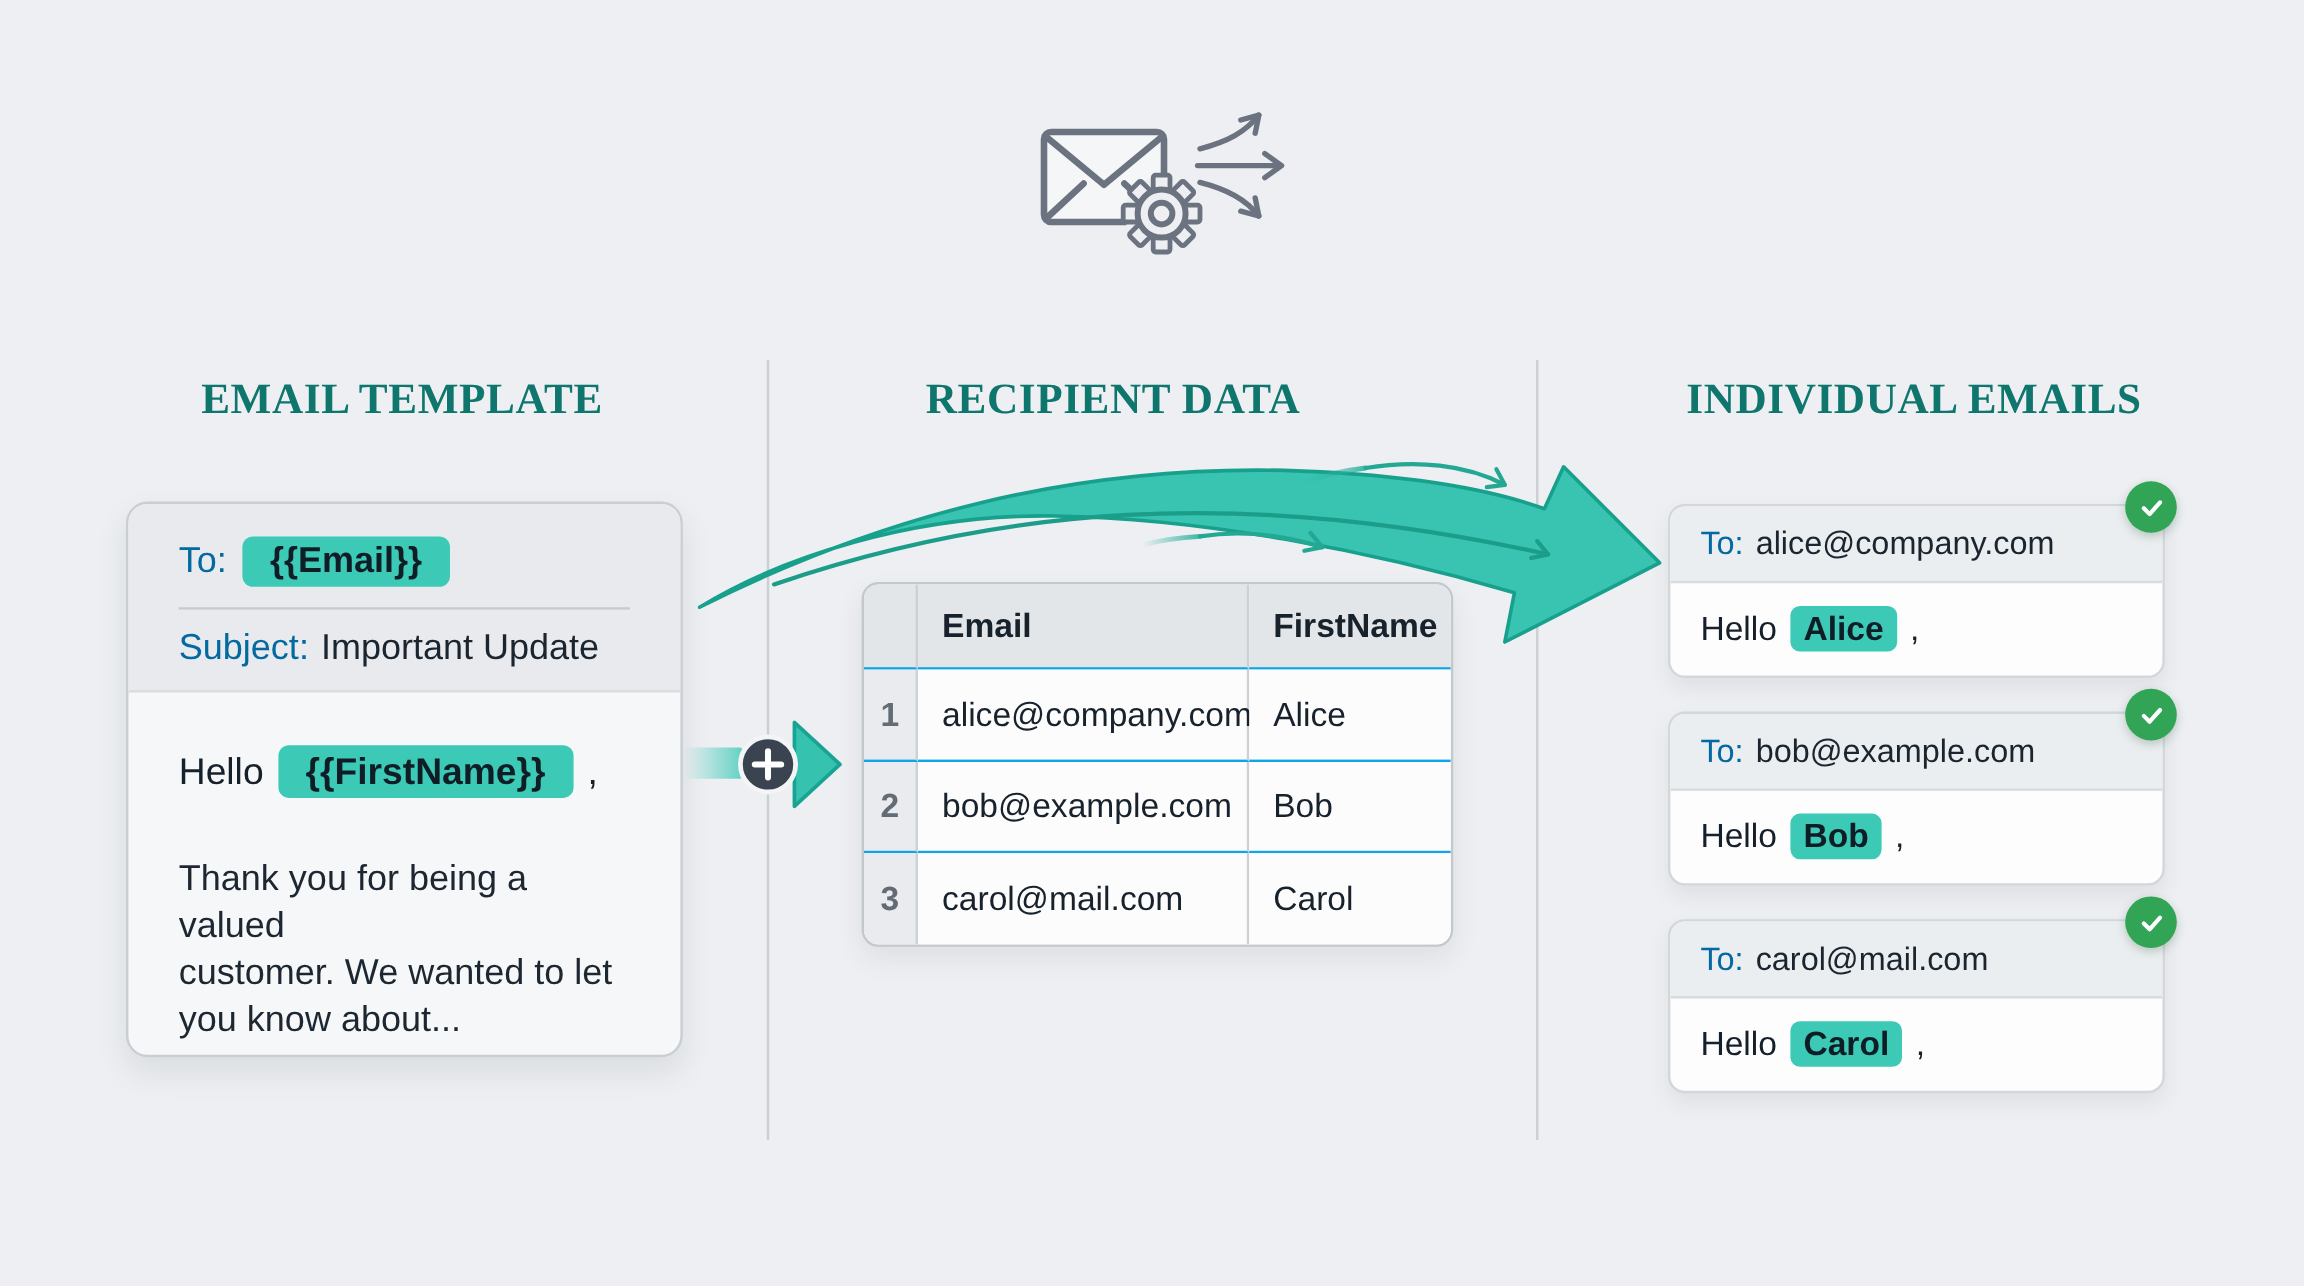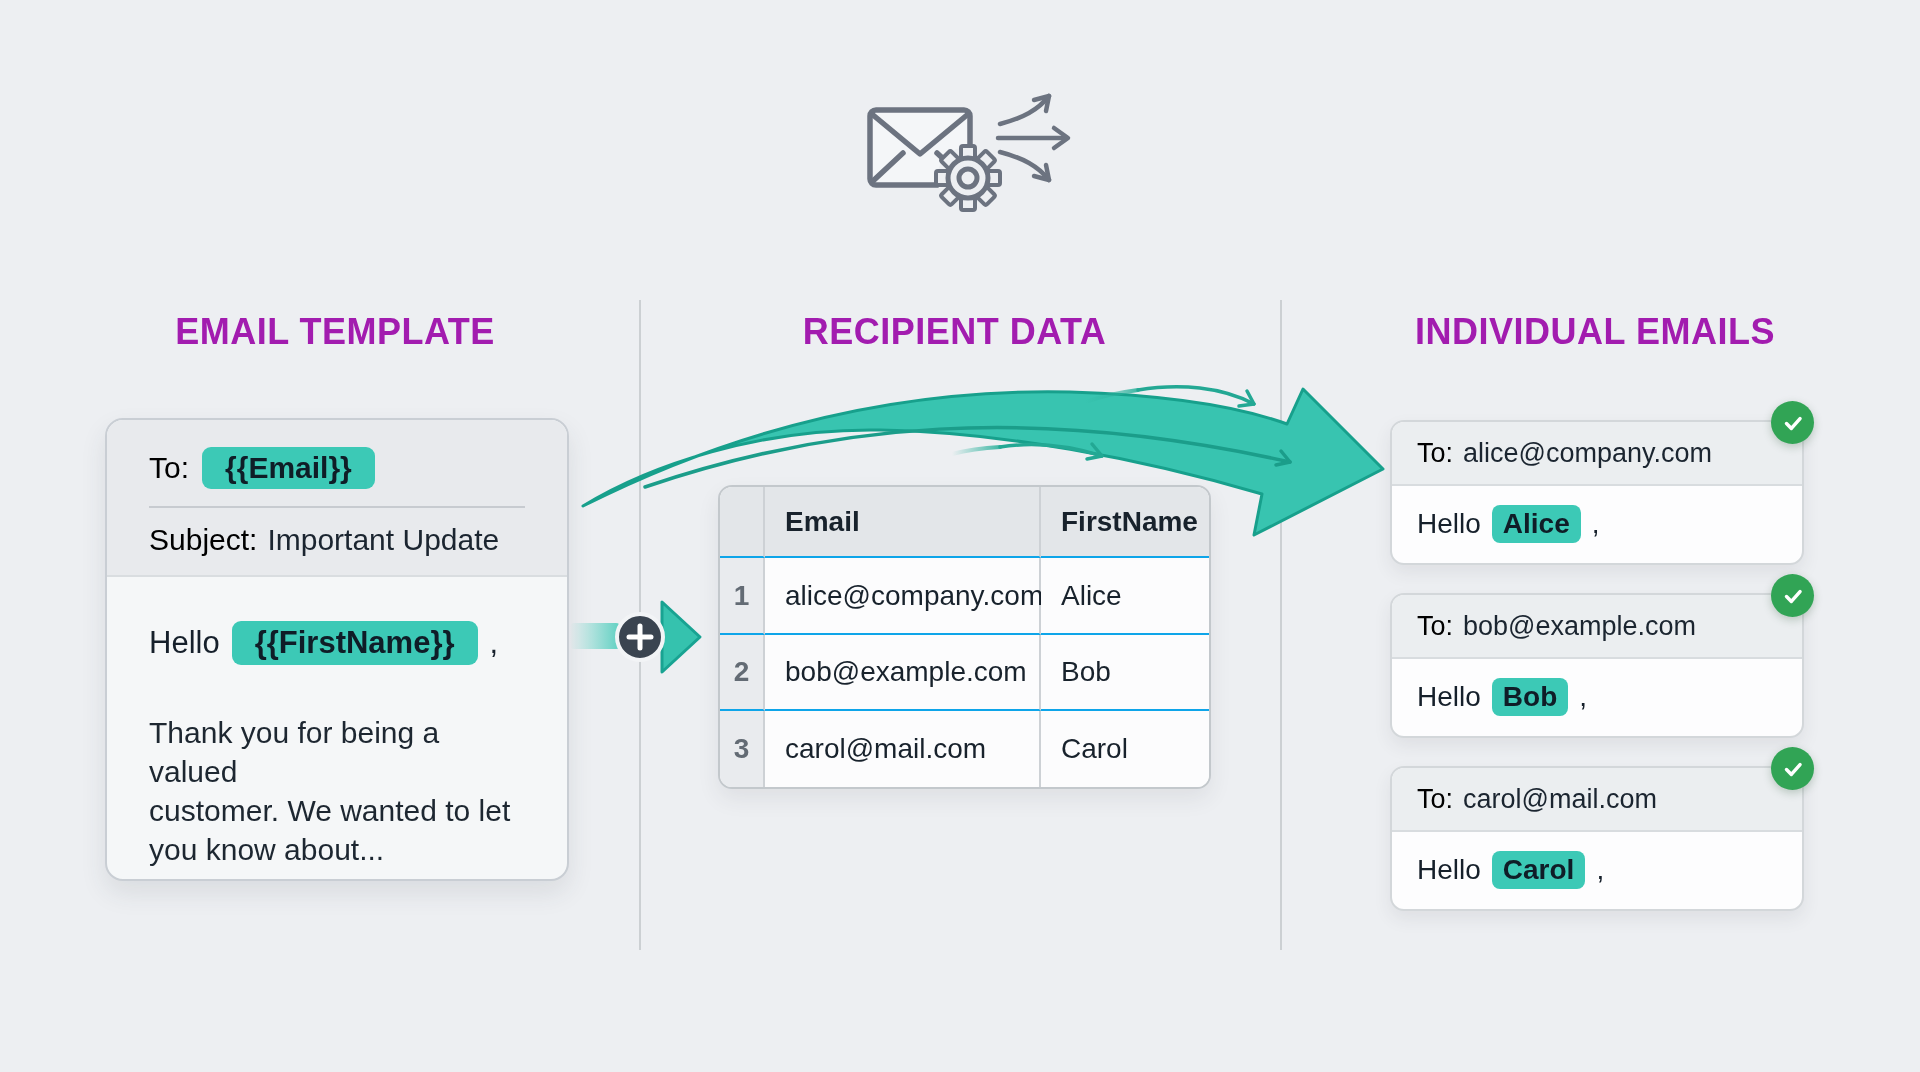--- a/index.html
+++ b/index.html
@@ -7,41 +7,41 @@
     width:1920px;height:1072px;position:relative;overflow:hidden;
     background:#edeff2;
     font-family:"Liberation Sans", sans-serif;
     color:#16202b;
   }
 
   
   .heading{
     position:absolute;top:312px;height:40px;
     font-size:36px;font-weight:700;letter-spacing:.5px;
-    color:#a21caf;text-align:center;line-height:40px;
+    color:#0f766e;text-align:center;line-height:40px;font-family:Liberation Serif, serif;
   }
   .heading.tpl{left:105px;width:460px;}
-  .heading.rec{left:710px;width:489px;}
+  .heading.rec{left:683px;width:489px;}
   .heading.ind{left:1390px;width:410px;}
 
   
   .vdiv{position:absolute;top:300px;width:2px;height:650px;background:#c5cace;opacity:.85;}
   .vdiv.d1{left:639px;}
   .vdiv.d2{left:1280px;}
 
   
   .tpl-card{
     position:absolute;left:105px;top:418px;width:460px;height:459px;
     border:2px solid #c9ced4;border-radius:18px;background:#f5f7f8;
     box-shadow:0 12px 26px rgba(45,55,65,.10);overflow:hidden;
   }
   .tpl-header{height:157px;background:#e8eaed;border-bottom:2px solid #d9dde0;
     padding:0 42px;box-sizing:border-box;}
   .tpl-to-row{display:flex;align-items:center;gap:13px;padding-top:27px;font-size:30px;}
-  .lbl-muted{color:#000000;}
+  .lbl-muted{color:#0369a1;}
   .token-badge{
     background:#3cc9b6;color:#0f1d27;font-weight:700;
     padding:4px 23px;border-radius:9px;display:inline-block;
   }
   .tpl-divider{border:none;border-top:2px solid #c7cbd0;margin:17px 0 0 0;}
   .tpl-subject-row{display:flex;align-items:flex-end;gap:10px;margin-top:15px;font-size:30px;}
   .subject-value{color:#1b2530;}
   .tpl-body{padding:44px 42px 0 42px;font-size:30px;}
   .tpl-greeting{display:flex;align-items:center;gap:12px;font-size:31px;}
   .tpl-paragraph{margin-top:48px;line-height:39px;color:#1d2731;}

